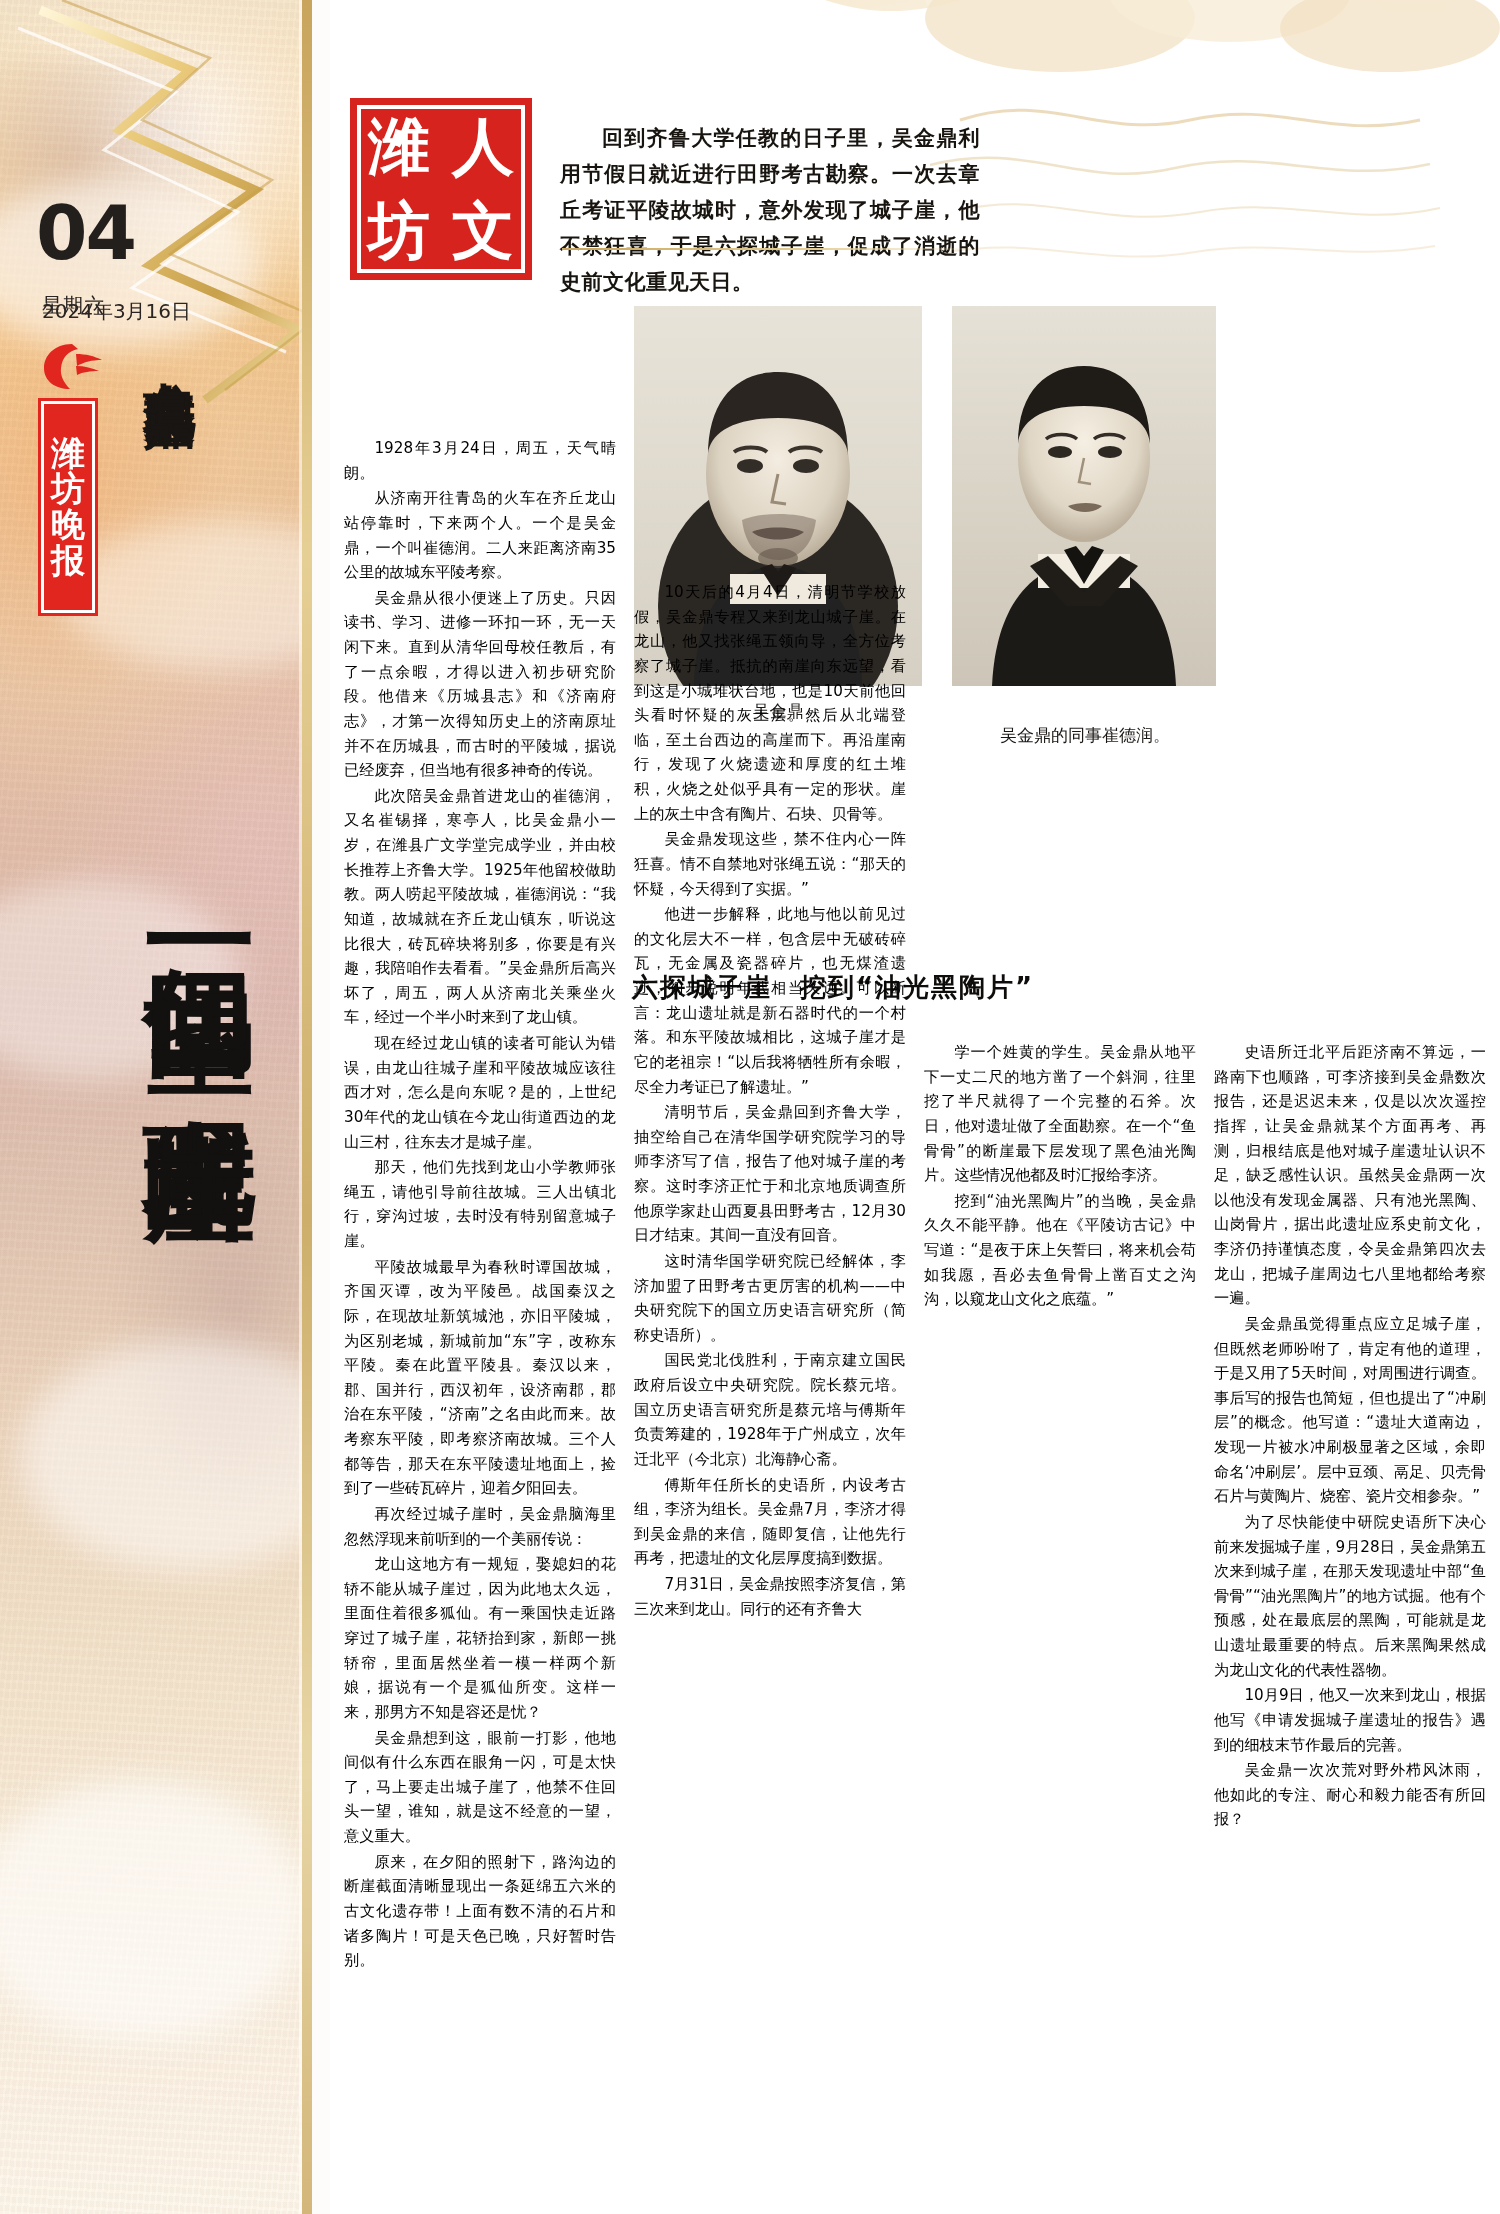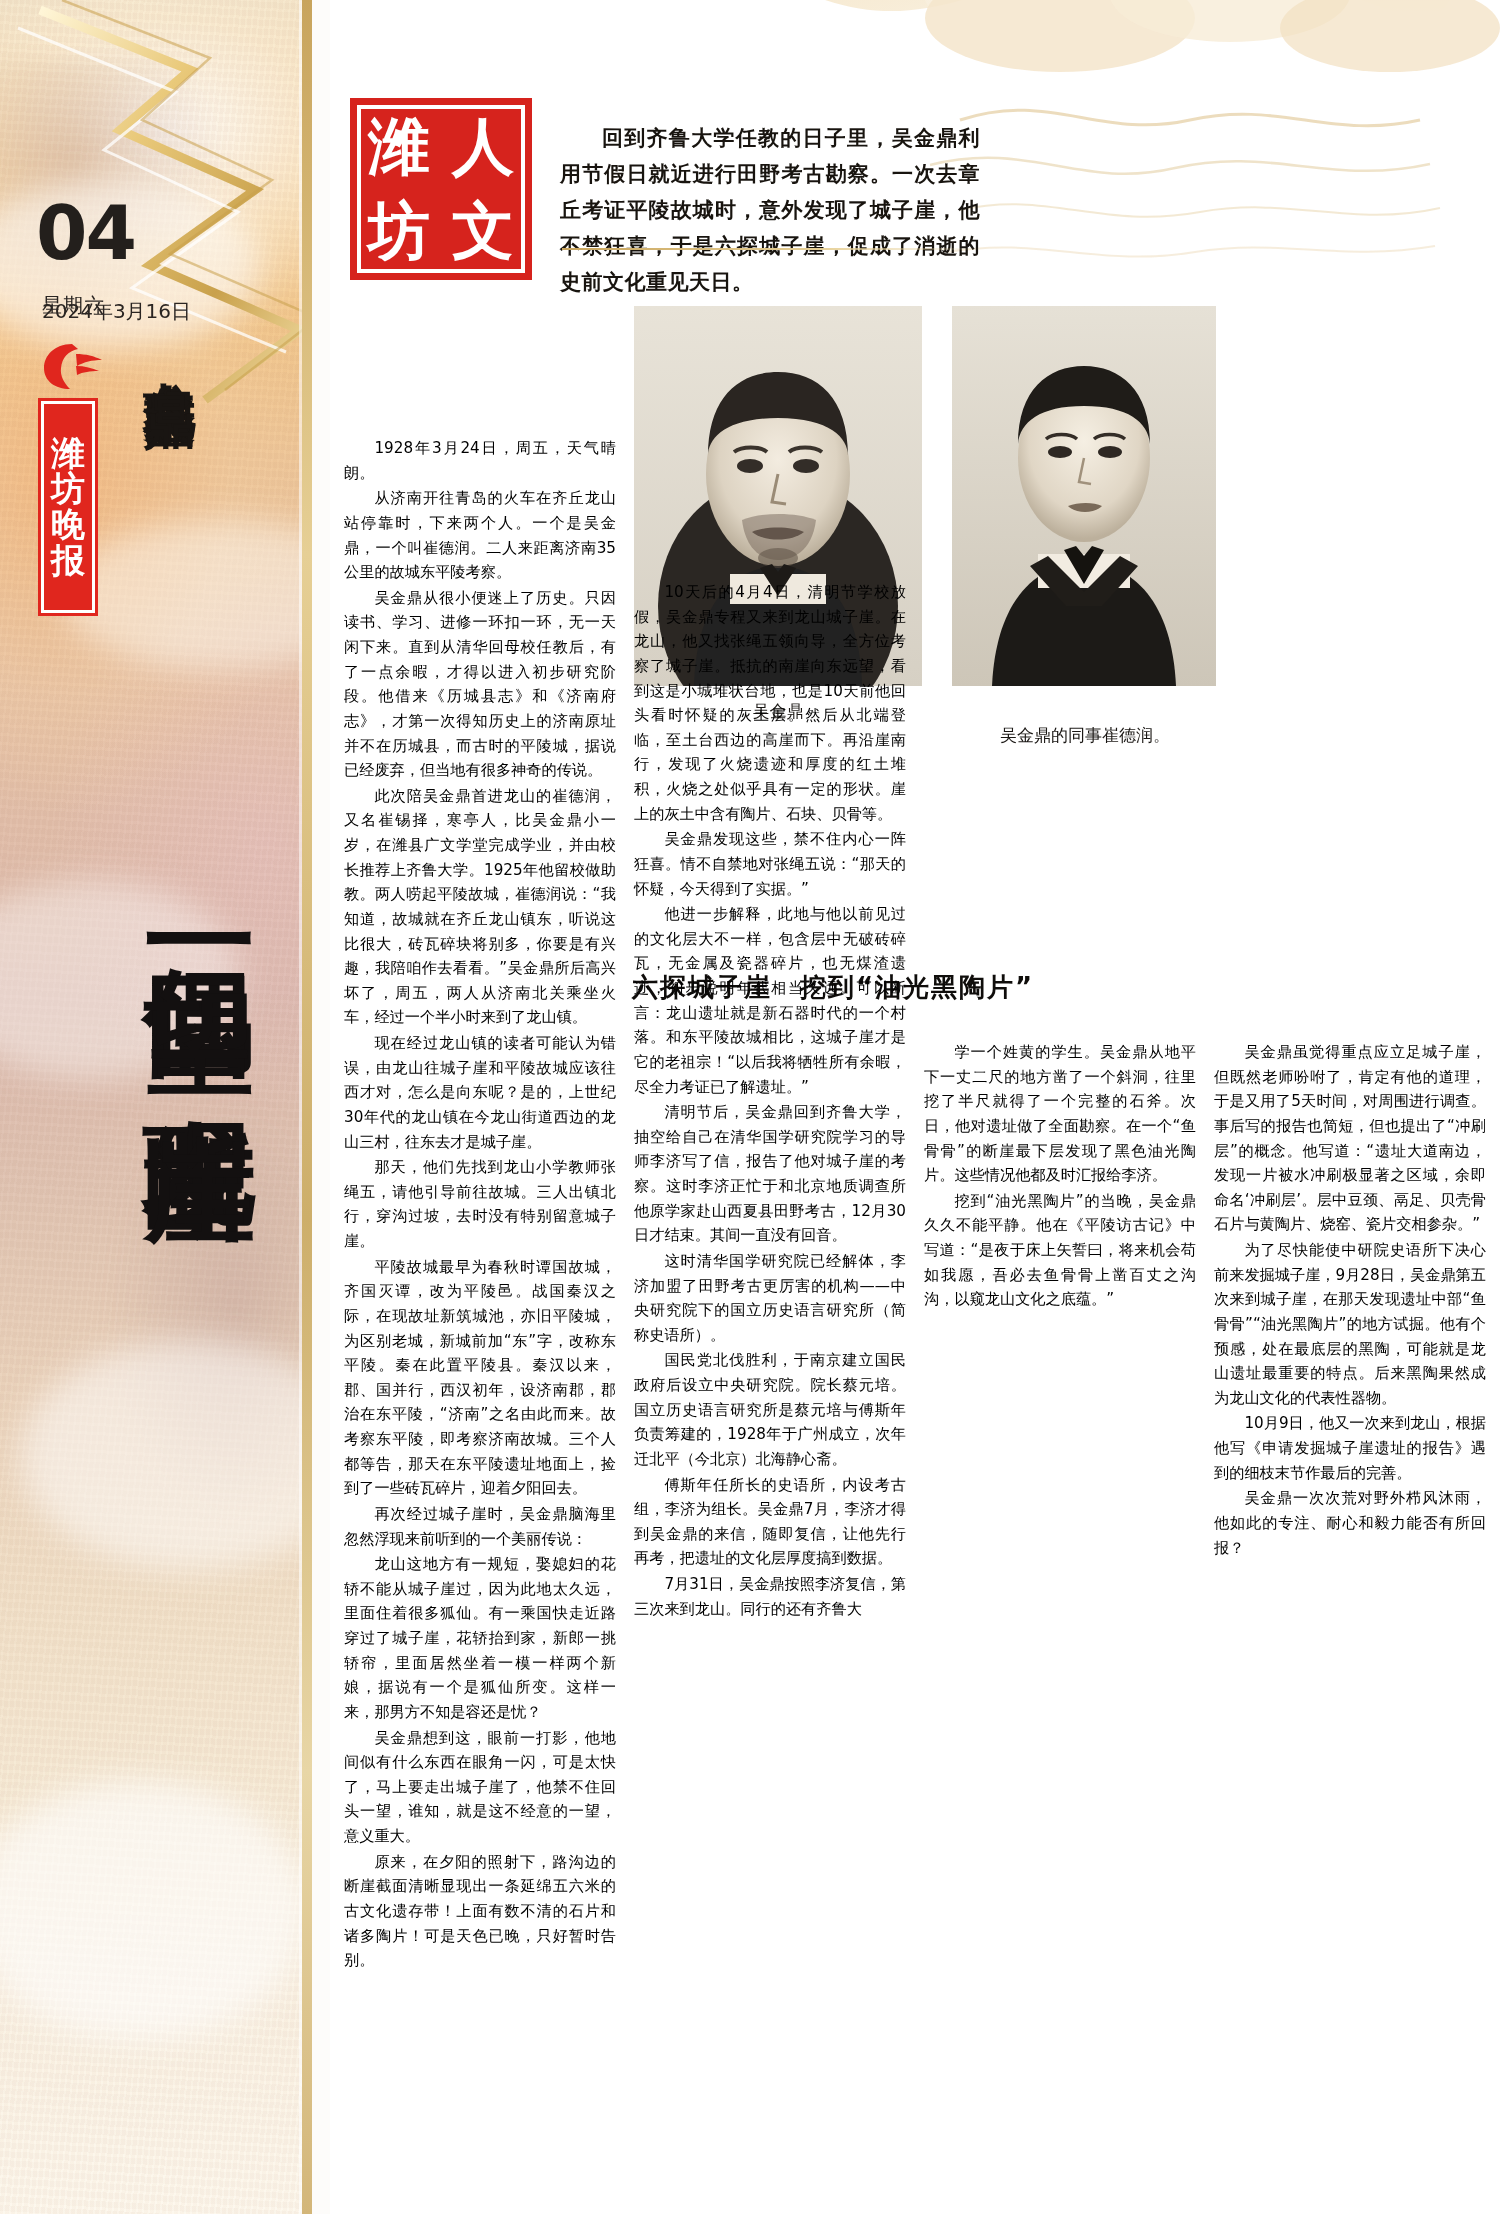--- a/index.html
+++ b/index.html
@@ -368,20 +368,21 @@
 
     <div class="col" id="col3">
       <div>
           <p>学一个姓黄的学生。吴金鼎从地平下一丈二尺的地方凿了一个斜洞，往里挖了半尺就得了一个完整的石斧。次日，他对遗址做了全面勘察。在一个“鱼骨骨”的断崖最下层发现了黑色油光陶片。这些情况他都及时汇报给李济。</p>
           <p>挖到“油光黑陶片”的当晚，吴金鼎久久不能平静。他在《平陵访古记》中写道：“是夜于床上矢誓曰，将来机会苟如我愿，吾必去鱼骨骨上凿百丈之沟沟，以窥龙山文化之底蕴。”</p>
         </div>
     </div>
 
     <div class="col" id="col4">
       <div>
+          <p>史语所迁北平后距济南不算远，一路南下也顺路，可李济接到吴金鼎数次报告，还是迟迟未来，仅是以次次遥控指挥，让吴金鼎就某个方面再考、再测，归根结底是他对城子崖遗址认识不足，缺乏感性认识。虽然吴金鼎两一次以他没有发现金属器、只有池光黑陶、山岗骨片，据出此遗址应系史前文化，李济仍持谨慎态度，令吴金鼎第四次去龙山，把城子崖周边七八里地都给考察一遍。</p>
           <p>吴金鼎虽觉得重点应立足城子崖，但既然老师吩咐了，肯定有他的道理，于是又用了5天时间，对周围进行调查。事后写的报告也简短，但也提出了“冲刷层”的概念。他写道：“遗址大道南边，发现一片被水冲刷极显著之区域，余即命名‘冲刷层’。层中豆颈、鬲足、贝壳骨石片与黄陶片、烧窑、瓷片交相参杂。”</p>
           <p>为了尽快能使中研院史语所下决心前来发掘城子崖，9月28日，吴金鼎第五次来到城子崖，在那天发现遗址中部“鱼骨骨”“油光黑陶片”的地方试掘。他有个预感，处在最底层的黑陶，可能就是龙山遗址最重要的特点。后来黑陶果然成为龙山文化的代表性器物。</p>
           <p>10月9日，他又一次来到龙山，根据他写《申请发掘城子崖遗址的报告》遇到的细枝末节作最后的完善。</p>
           <p>吴金鼎一次次荒对野外栉风沐雨，他如此的专注、耐心和毅力能否有所回报？</p>
         </div>
     </div>
   </div>
 </div>
 
 </body></html>

